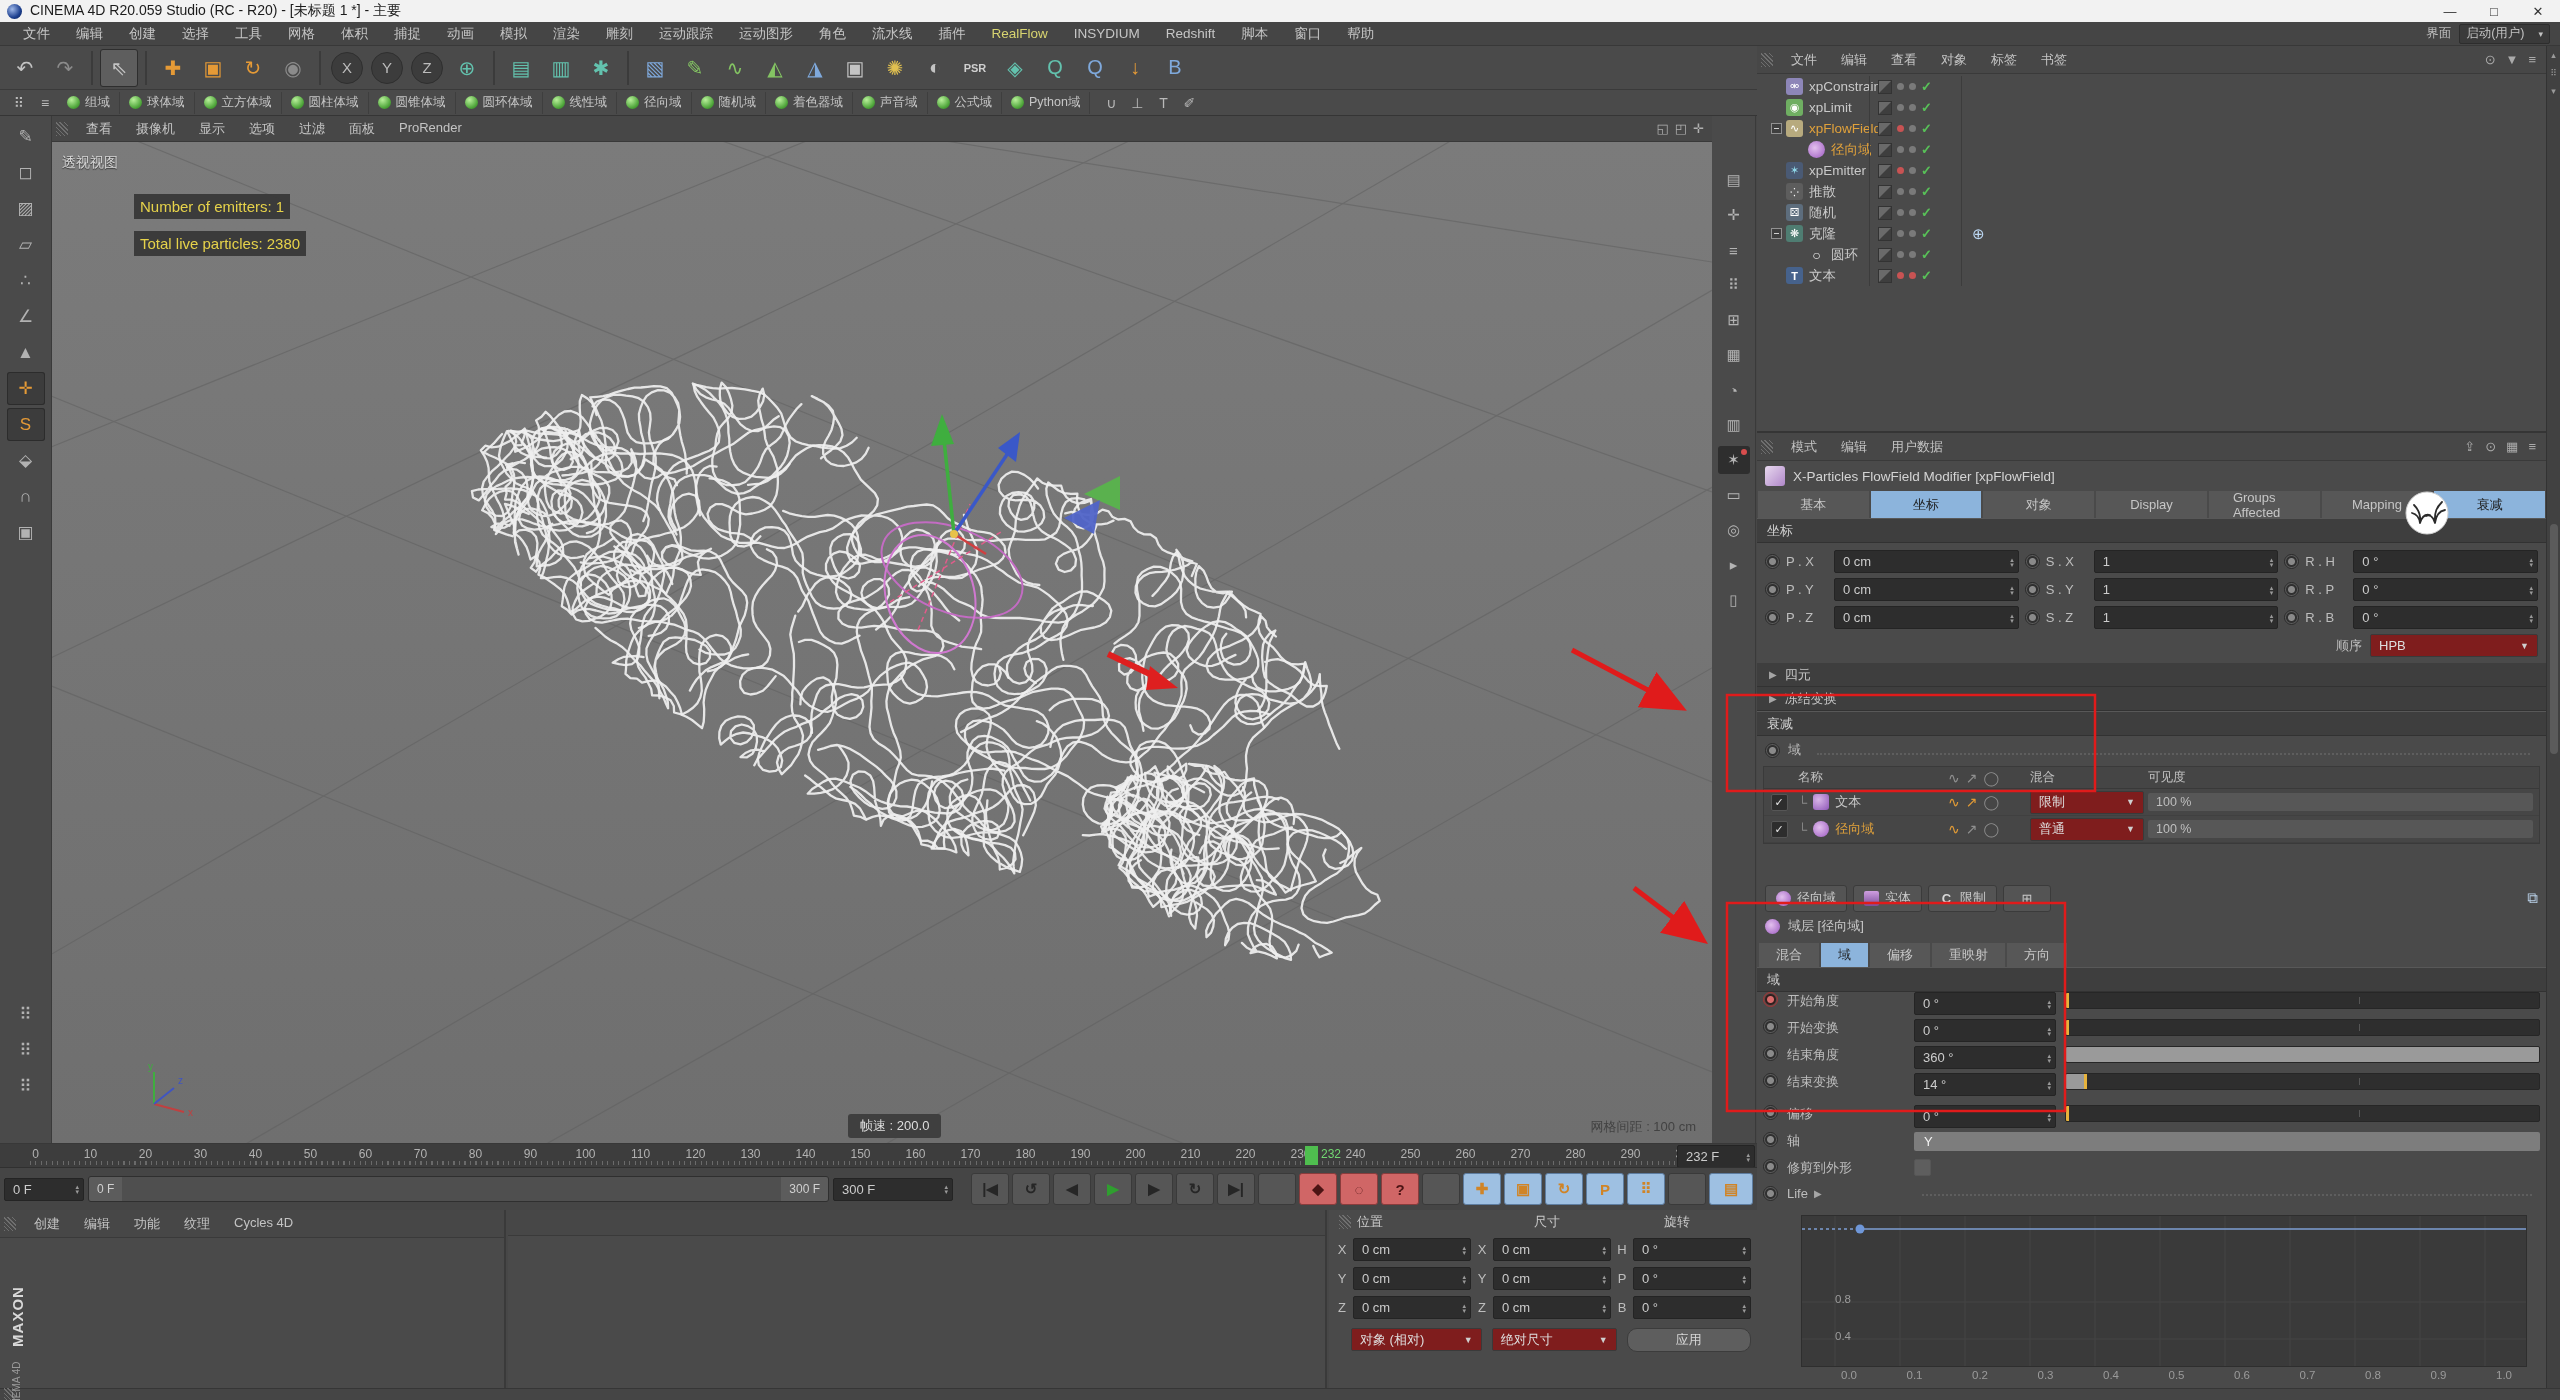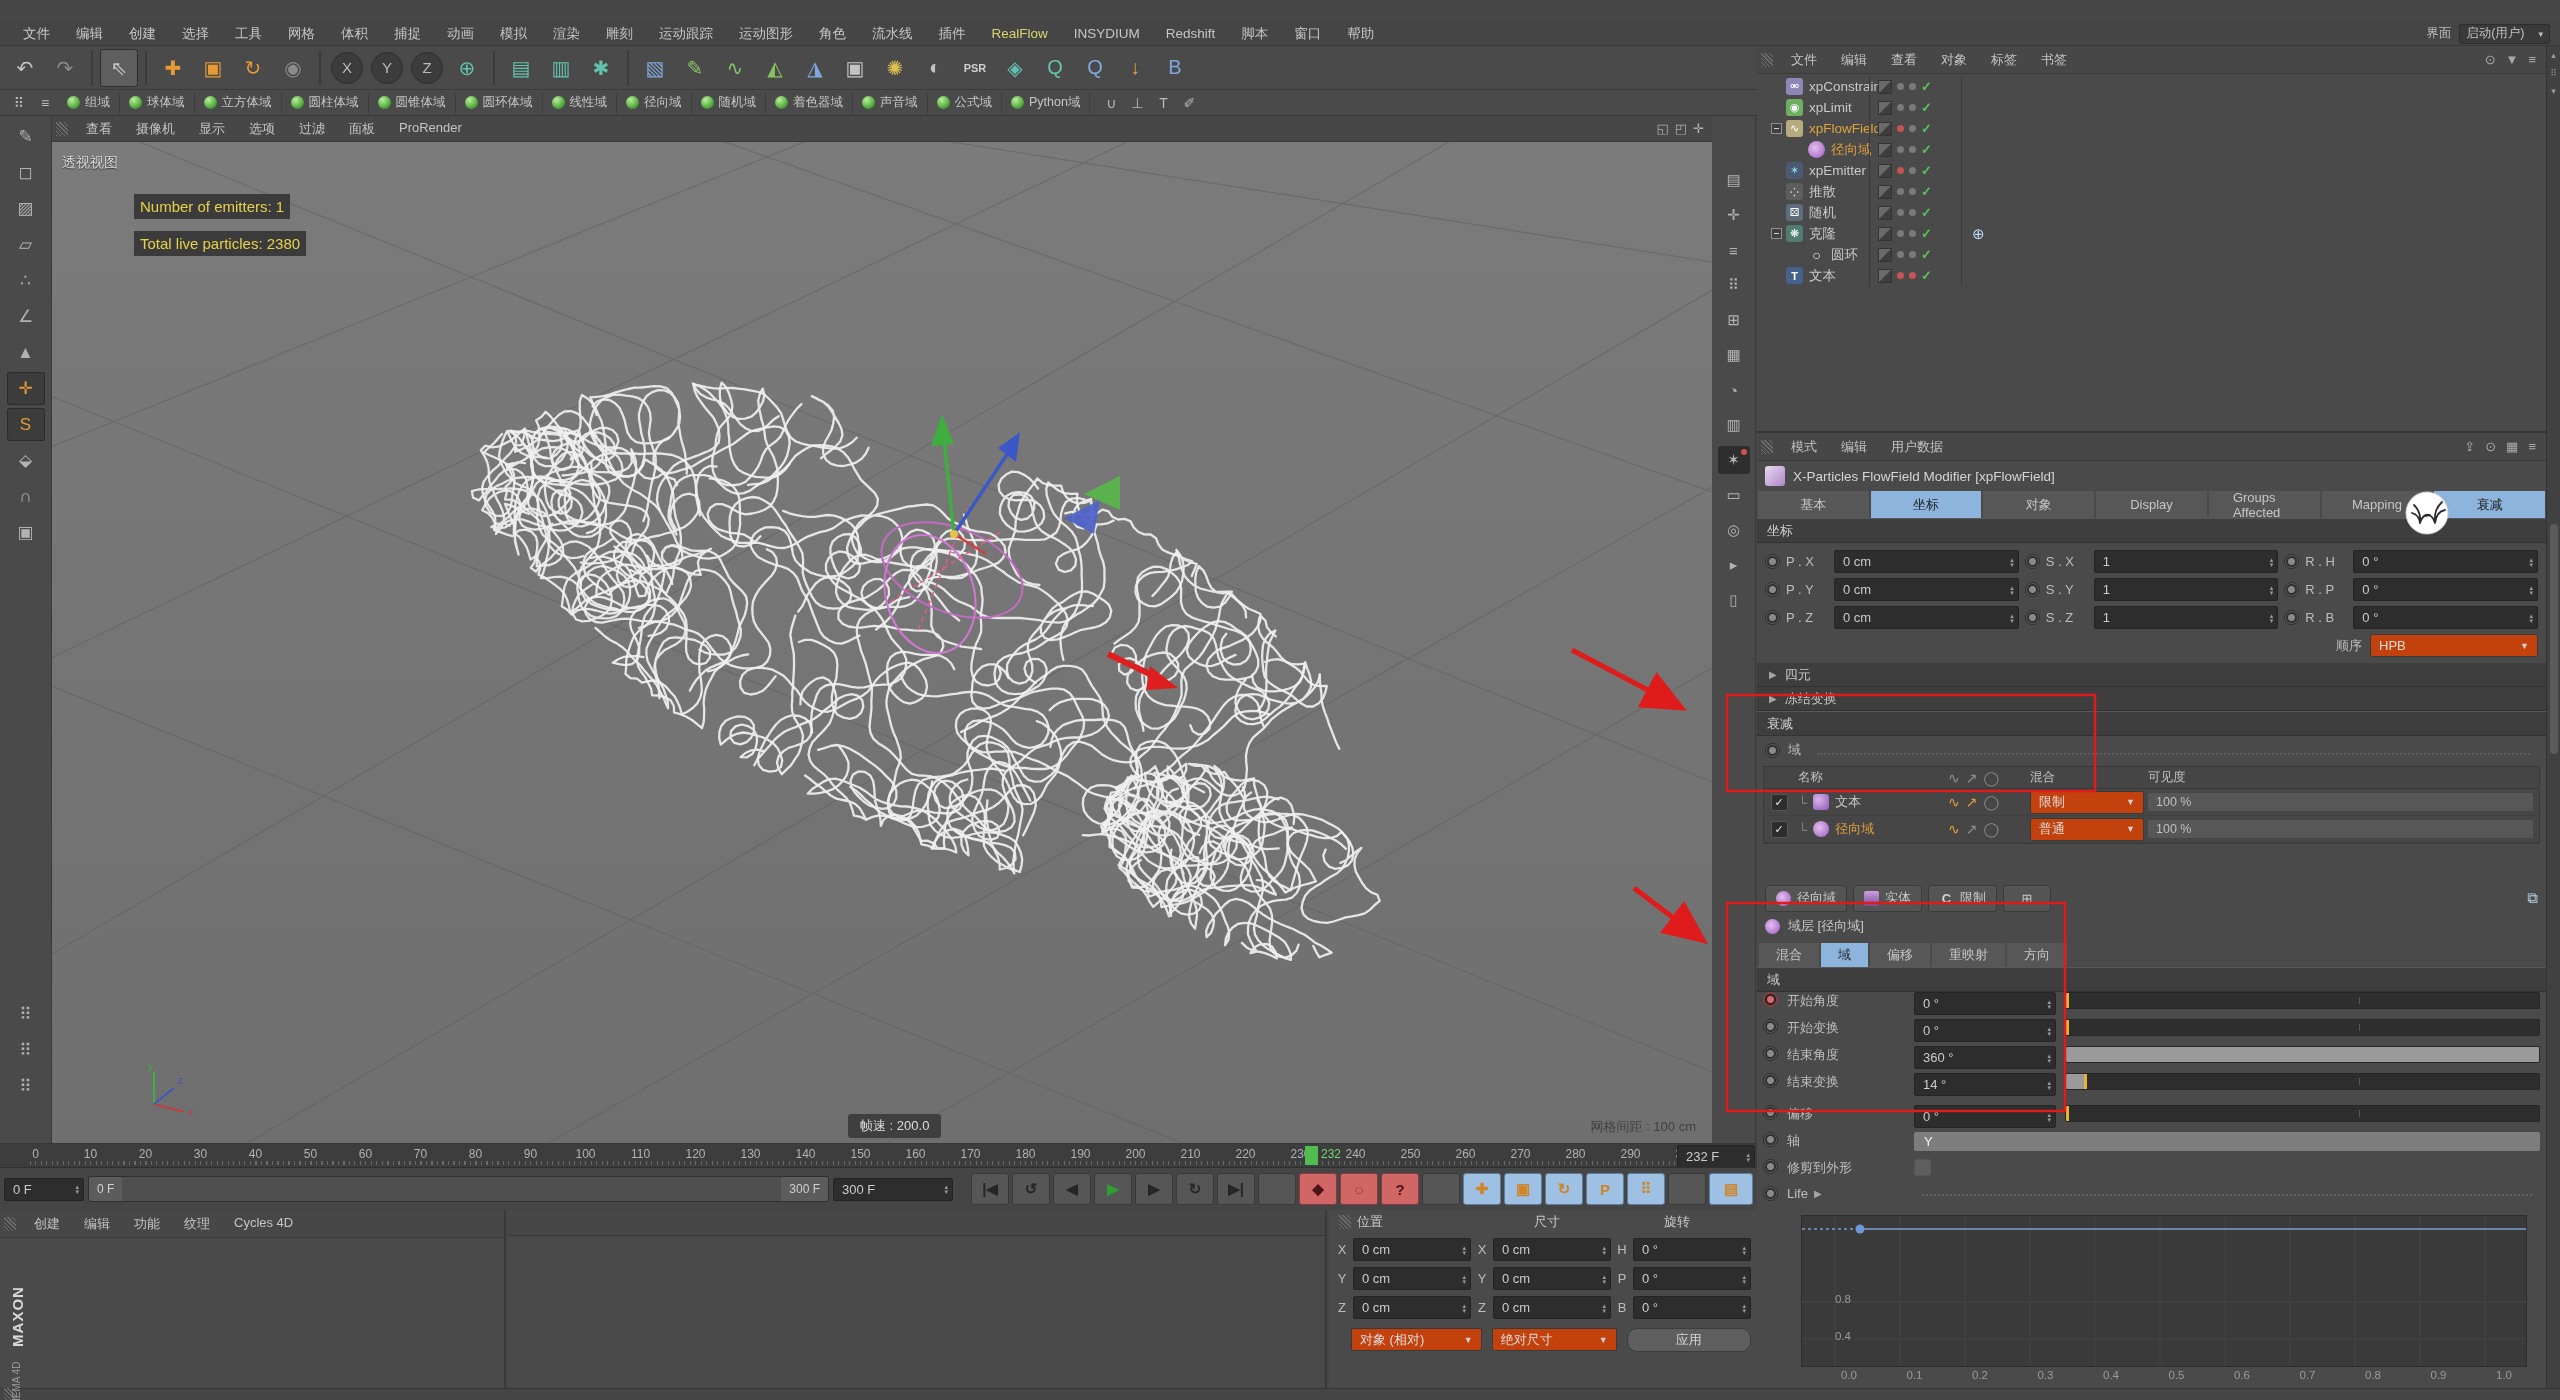--- a/index.html
+++ b/index.html
@@ -98,21 +98,21 @@
   .radio{width:15px;height:15px;border-radius:50%;flex:none;background:radial-gradient(circle,#8a8a8a 0 3px,#303030 4px 5px,#5c5c5c 6px);border:1px solid #2a2a2a;box-sizing:border-box;}
   .radio[data-hot="true"]{background:radial-gradient(circle,#d86a6a 0 3px,#30201f 4px 5px,#5c4a4a 6px);border-color:#a33;}
   .coord-grid{padding:7px 8px 2px 8px;display:flex;flex-direction:column;gap:5px;}
   .coord-row{display:flex;align-items:center;gap:6px;}
   .coord-cell{display:flex;align-items:center;gap:6px;flex:1;}
   .coord-cell .clabel{width:42px;color:#bdbdbd;}
   .field{background:#2d2d2d;border:1px solid #242424;border-radius:2px;height:21px;display:flex;align-items:center;padding:0 4px 0 8px;color:#cccccc;flex:1;}
   .field .fval{flex:1;}
   .spin{display:flex;flex-direction:column;line-height:5px;font-size:7px;color:#9a9a9a;}
   .order-row{display:flex;align-items:center;justify-content:flex-end;gap:8px;padding:3px 8px 6px;}
-  .dropdown{background:#c2410c;border:1px solid #3a3a3a;border-radius:2px;height:21px;display:flex;align-items:center;padding:0 8px;color:#dedede;gap:10px;}
+  .dropdown{background:#7f1d1d;border:1px solid #3a3a3a;border-radius:2px;height:21px;display:flex;align-items:center;padding:0 8px;color:#dedede;gap:10px;}
   .dropdown .dd-arrow{margin-left:auto;font-size:9px;color:#cfcfcf;}
   .fold-row{height:23px;background:#3e3e3e;border-bottom:1px solid #323232;display:flex;align-items:center;padding-left:12px;gap:8px;color:#c6c6c6;}
   .fold-row .tri{font-size:10px;color:#a6a6a6;}
   .fieldbtn-row{height:24px;display:flex;align-items:center;gap:8px;padding:2px 8px;}
   .leader{flex:1;margin:0 8px;border-bottom:2px dotted #5e5e5e;height:8px;}
   
   .ff-table{margin:2px 6px 0 6px;border:1px solid #3a3a3a;background:#464646;}
   .ff-head{height:21px;display:flex;align-items:center;background:#454545;border-bottom:1px solid #393939;color:#c2c2c2;font-size:12.5px;}
   .ff-row{height:26px;display:flex;align-items:center;border-bottom:1px solid #404040;}
   .ff-c-check{width:30px;display:flex;justify-content:center;flex:none;}
@@ -192,20 +192,29 @@
   .brand .c4d{transform:rotate(-90deg) translateX(-68px);transform-origin:center;color:#9a9a9a;font-size:10px;white-space:nowrap;margin-top:30px;}
   
   .annot{position:absolute;left:0;top:0;width:2560px;height:1400px;pointer-events:none;z-index:60;}
   .cursor-badge{position:absolute;left:2404px;top:490px;width:46px;height:46px;z-index:70;}
 </style>
 </head>
 <body>
 
 <div id="app">
 
+  <div class="titlebar">
+    <span class="appicon"></span>
+    <span>CINEMA 4D R20.059 Studio (RC - R20) - [未标题 1 *] - 主要</span>
+    <span class="wincontrols">
+      <span>—</span>
+      <span>□</span>
+      <span>✕</span>
+    </span>
+  </div>
 
   <div class="menubar">
     <span style="display:flex;align-items:center;">
 
     <span class="mitem">文件</span>
         <span class="mitem">编辑</span>
         <span class="mitem">创建</span>
         <span class="mitem">选择</span>
         <span class="mitem">工具</span>
         <span class="mitem">网格</span>

